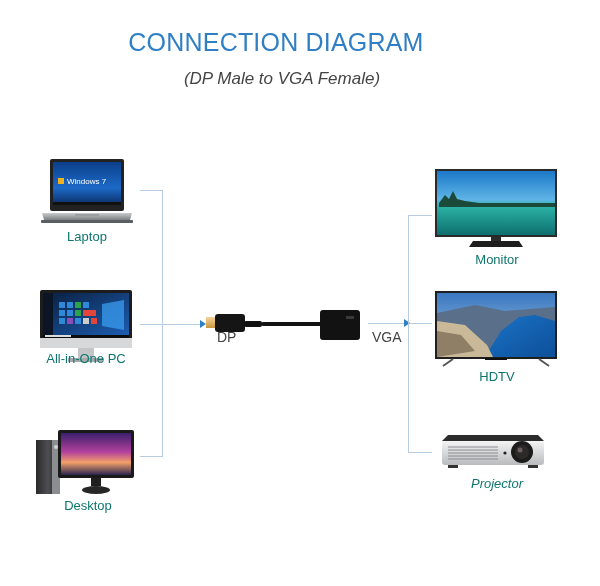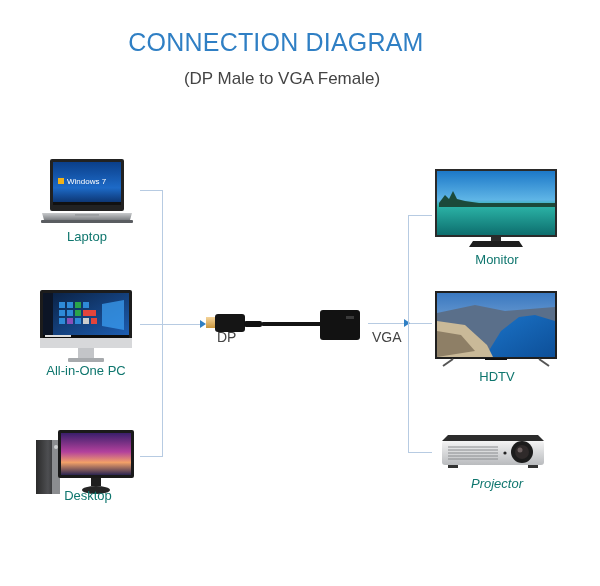--- a/index.html
+++ b/index.html
@@ -1,18 +1,18 @@
 <!DOCTYPE html>
 <html><head>
 <meta charset="utf-8">
 <style>
   html, body { margin: 0; padding: 0; background: #ffffff; }
   body { width: 600px; height: 586px; position: relative; overflow: hidden; font-family: "Liberation Sans", sans-serif; }
   .title { position: absolute; left: 17px; width: 518px; top: 28px; text-align: center; font-size: 25px; color: #2f7fc4; letter-spacing: 0.2px; }
-  .subtitle { position: absolute; left: 0; width: 564px; top: 69px; text-align: center; font-size: 17px; color: #444; }
+  .subtitle { position: absolute; left: 0; width: 564px; top: 69px; text-align: center; font-size: 17px; color: #444; font-style: italic; }
   .label { position: absolute; font-size: 13px; color: #0f766e; text-align: center; width: 120px; }
   .conn-label { position: absolute; font-size: 14px; color: #444; }
   .line { position: absolute; background: #b7cbe2; }
   .arrow { position: absolute; width: 0; height: 0; border-top: 4px solid transparent; border-bottom: 4px solid transparent; border-left: 6px solid #2f7fc4; }
   .device { position: absolute; text-align: center; }
   svg { display: block; }
 </style>
 </head>
 <body>
 
@@ -71,21 +71,21 @@
     <rect x="43" y="28" width="6" height="6" fill="#ccc"></rect>
     <rect x="51" y="28" width="6" height="6" fill="#e2453c"></rect>
     <path d="M62 14 L84 10 L84 40 L62 36 Z" fill="#3a9cf0" opacity="0.75"></path>
     <rect x="3" y="45" width="86" height="3" fill="#0d0d0d"></rect>
     <rect x="5" y="45" width="26" height="2" fill="#ddd"></rect>
     <rect x="0" y="48" width="92" height="10" fill="#d7d8da"></rect>
     <rect x="38" y="58" width="16" height="10" fill="#c3c5c8"></rect>
     <rect x="28" y="68" width="36" height="4" rx="1" fill="#a7aaad"></rect>
   </svg>
 </div>
-<div class="label" style="left:26px; top:363px;">All-in-One PC</div>
+<div class="label" style="left:26px; top:351px;">All-in-One PC</div>
 
 <div class="device" style="left:36px; top:430px;">
   <svg width="100" height="66" viewBox="0 0 100 66">
     <defs>
       <linearGradient id="dskScr" x1="0" y1="0" x2="0" y2="1">
         <stop offset="0" stop-color="#3a1f6b"></stop>
           <stop offset="0.45" stop-color="#b3419c"></stop>
           <stop offset="0.7" stop-color="#f2a068"></stop>
           <stop offset="1" stop-color="#2a2450"></stop>
       </linearGradient>
@@ -97,21 +97,21 @@
     </defs>
     <rect x="0" y="10" width="24" height="54" fill="url(#tower)"></rect>
     <rect x="16" y="10" width="8" height="54" fill="#8b8d90"></rect>
     <circle cx="20" cy="17" r="2" fill="#cfd1d3"></circle>
     <rect x="22" y="0" width="76" height="48" rx="2" fill="#1a1a1a"></rect>
     <rect x="25" y="3" width="70" height="42" fill="url(#dskScr)"></rect>
     <rect x="55" y="48" width="10" height="8" fill="#1f1f1f"></rect>
     <ellipse cx="60" cy="60" rx="14" ry="4" fill="#262626"></ellipse>
   </svg>
 </div>
-<div class="label" style="left:28px; top:488px;">Desktop</div>
+<div class="label" style="left:28px; top:498px;">Desktop</div>
 
 <div class="line" style="left:140px; top:190px; width:23px; height:1px;"></div>
 <div class="line" style="left:162px; top:190px; width:1px; height:267px;"></div>
 <div class="line" style="left:140px; top:456px; width:23px; height:1px;"></div>
 <div class="line" style="left:140px; top:324px; width:64px; height:1px;"></div>
 <div class="arrow" style="left:200px; top:320px;"></div>
 <div class="conn-label" style="left:173px; top:329px;margin-left:44px;">DP</div>
 
 <div class="device" style="left:206px; top:308px;">
   <svg width="156" height="36" viewBox="0 0 156 36">

